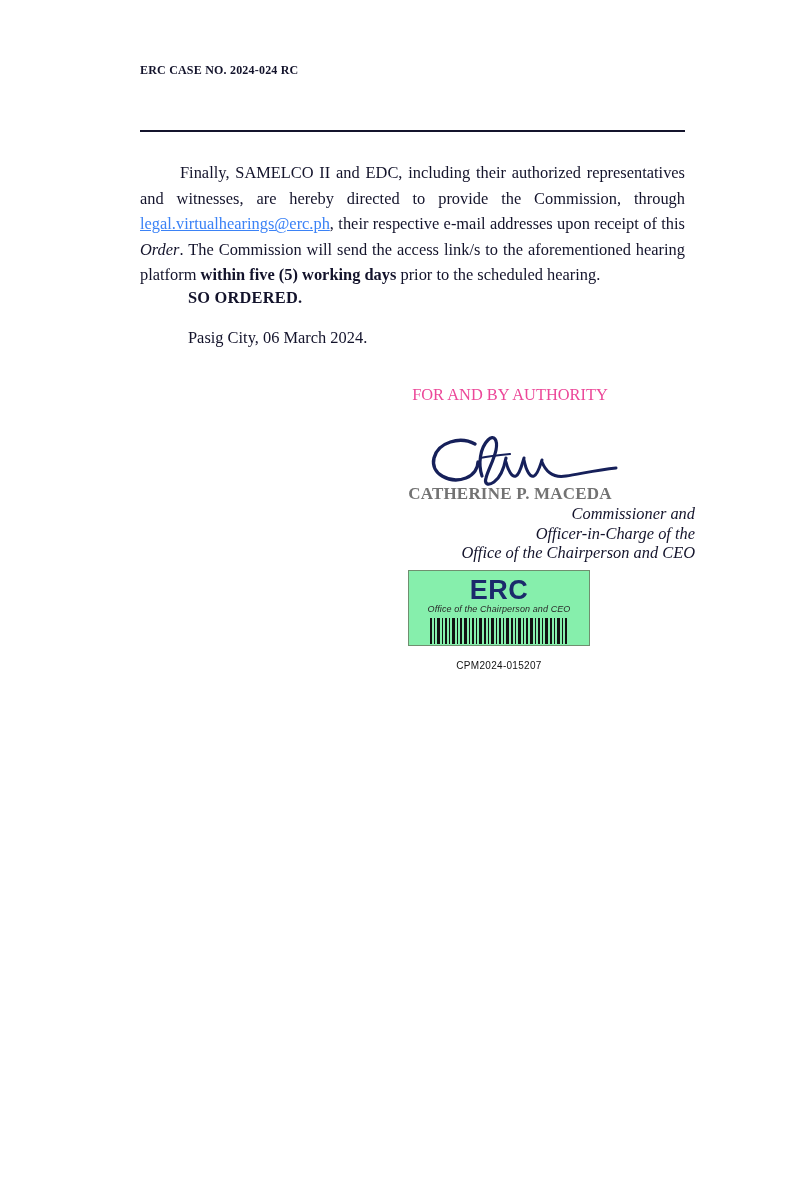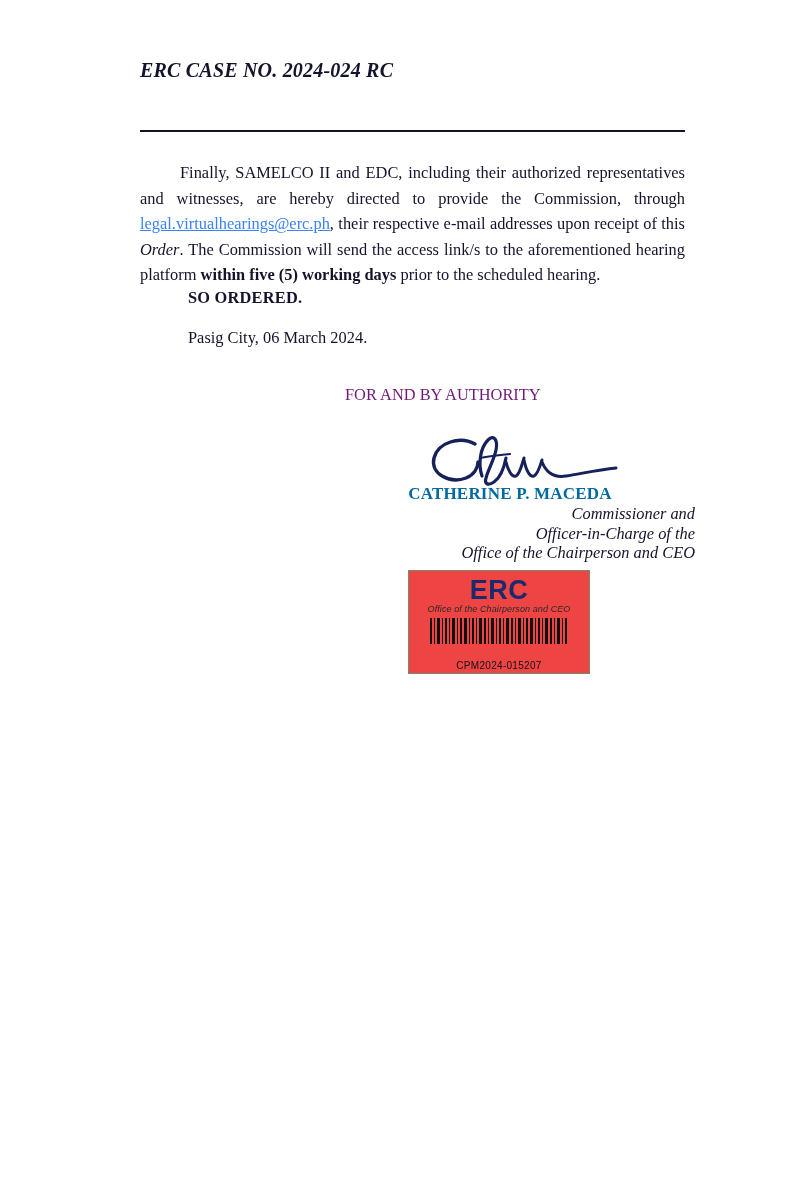--- a/index.html
+++ b/index.html
@@ -26,26 +26,25 @@
 
   
   .header {
     position: absolute;
     left: 140px;
     top: 60px;
     width: 545px;
   }
   .header-line {
     font-weight: bold;
-    font-size: 20px;
+    font-size: 12px;
     line-height: 21px;
     letter-spacing: 0.2px;
     color: #13132b;
     white-space: nowrap;
-    font-style: italic;
   }
   .header-rule {
     position: absolute;
     left: 140px;
     top: 130px;
     width: 545px;
     height: 2px;
     background: #14142c;
   }
 
@@ -91,24 +90,24 @@
     color: #13132b;
     text-align: right;
   }
 
   
   .authority {
     position: absolute;
     left: 345px;
     top: 384px;
     width: 330px;
-    text-align: left;
+    text-align: center;
     font-size: 16.4px;
     line-height: 22px;
-    color: #701a75;
+    color: #ec4899;
   }
   .authority div { white-space: nowrap; }
 
   
   .signature {
     position: absolute;
     left: 420px;
     top: 432px;
     width: 220px;
     height: 60px;
@@ -116,21 +115,21 @@
 
   .signer-name {
     position: absolute;
     left: 345px;
     top: 484px;
     width: 330px;
     text-align: center;
     font-size: 17px;
     font-weight: bold;
     letter-spacing: 0.2px;
-    color: #0369a1;
+    color: #737373;
   }
   .signer-titles {
     position: absolute;
     left: 325px;
     top: 504px;
     width: 370px;
     text-align: right;
     font-style: italic;
     font-size: 16.4px;
     line-height: 19.5px;
@@ -154,23 +153,23 @@
     color: #13132b;
     white-space: nowrap;
   }
 
   
   .stamp {
     position: absolute;
     left: 408px;
     top: 570px;
     width: 182px;
-    height: 104px;
+    height: 76px;
     border: 1px solid #6f8f6f;
-    background: #ef4444;
+    background: #86efac;
     box-sizing: border-box;
     text-align: center;
   }
   .stamp-title {
     margin-top: 5px;
     font-family: "Liberation Sans", sans-serif;
     font-weight: bold;
     font-size: 27px;
     letter-spacing: 0.5px;
     color: #1b2a6b;

